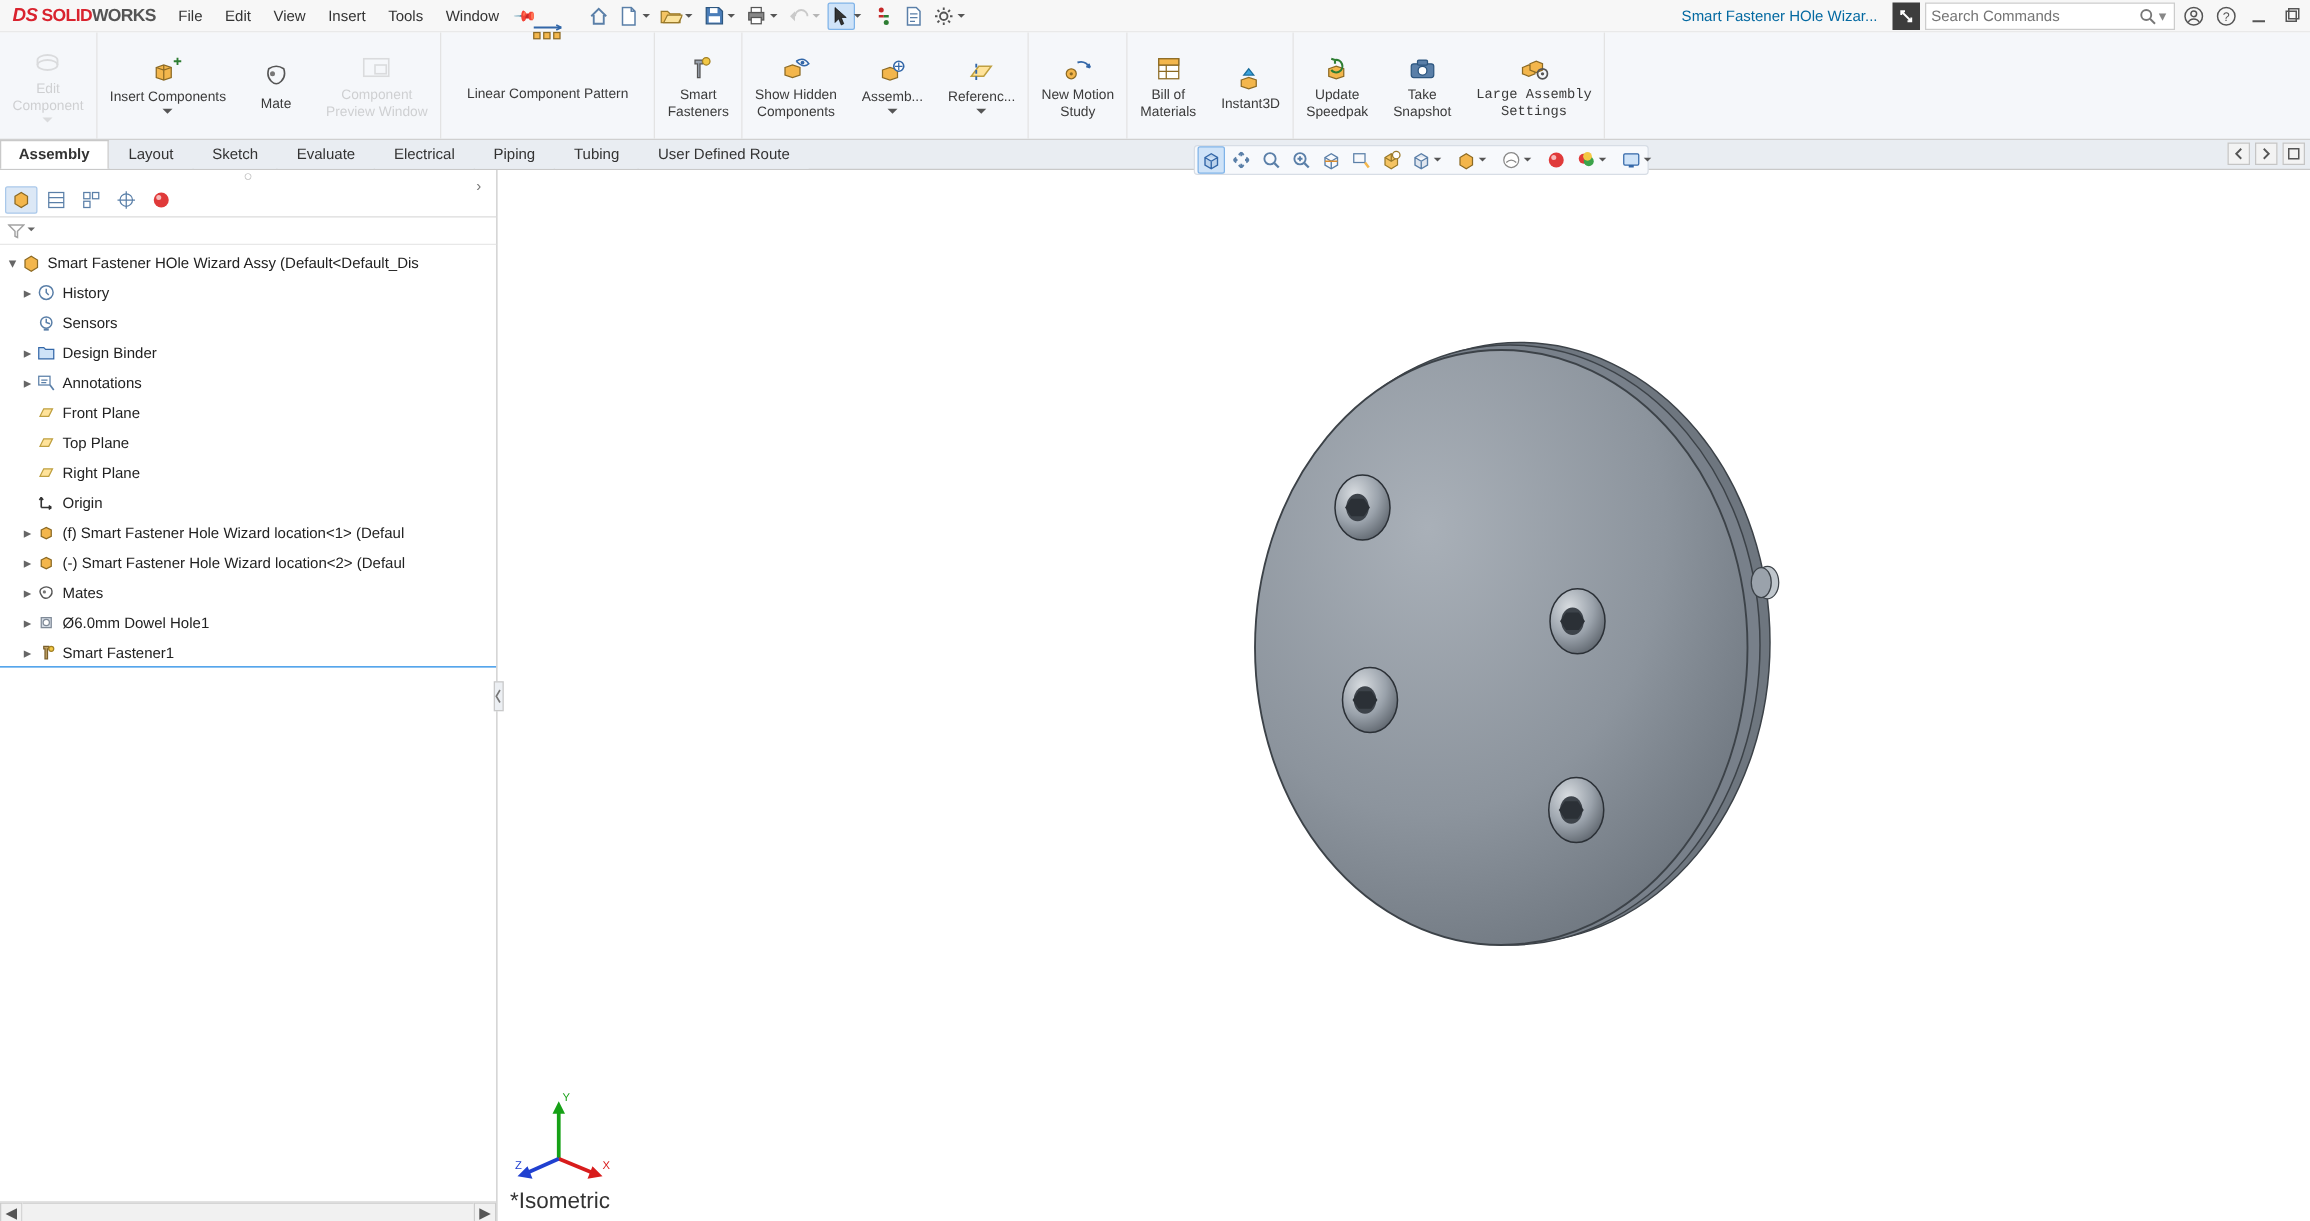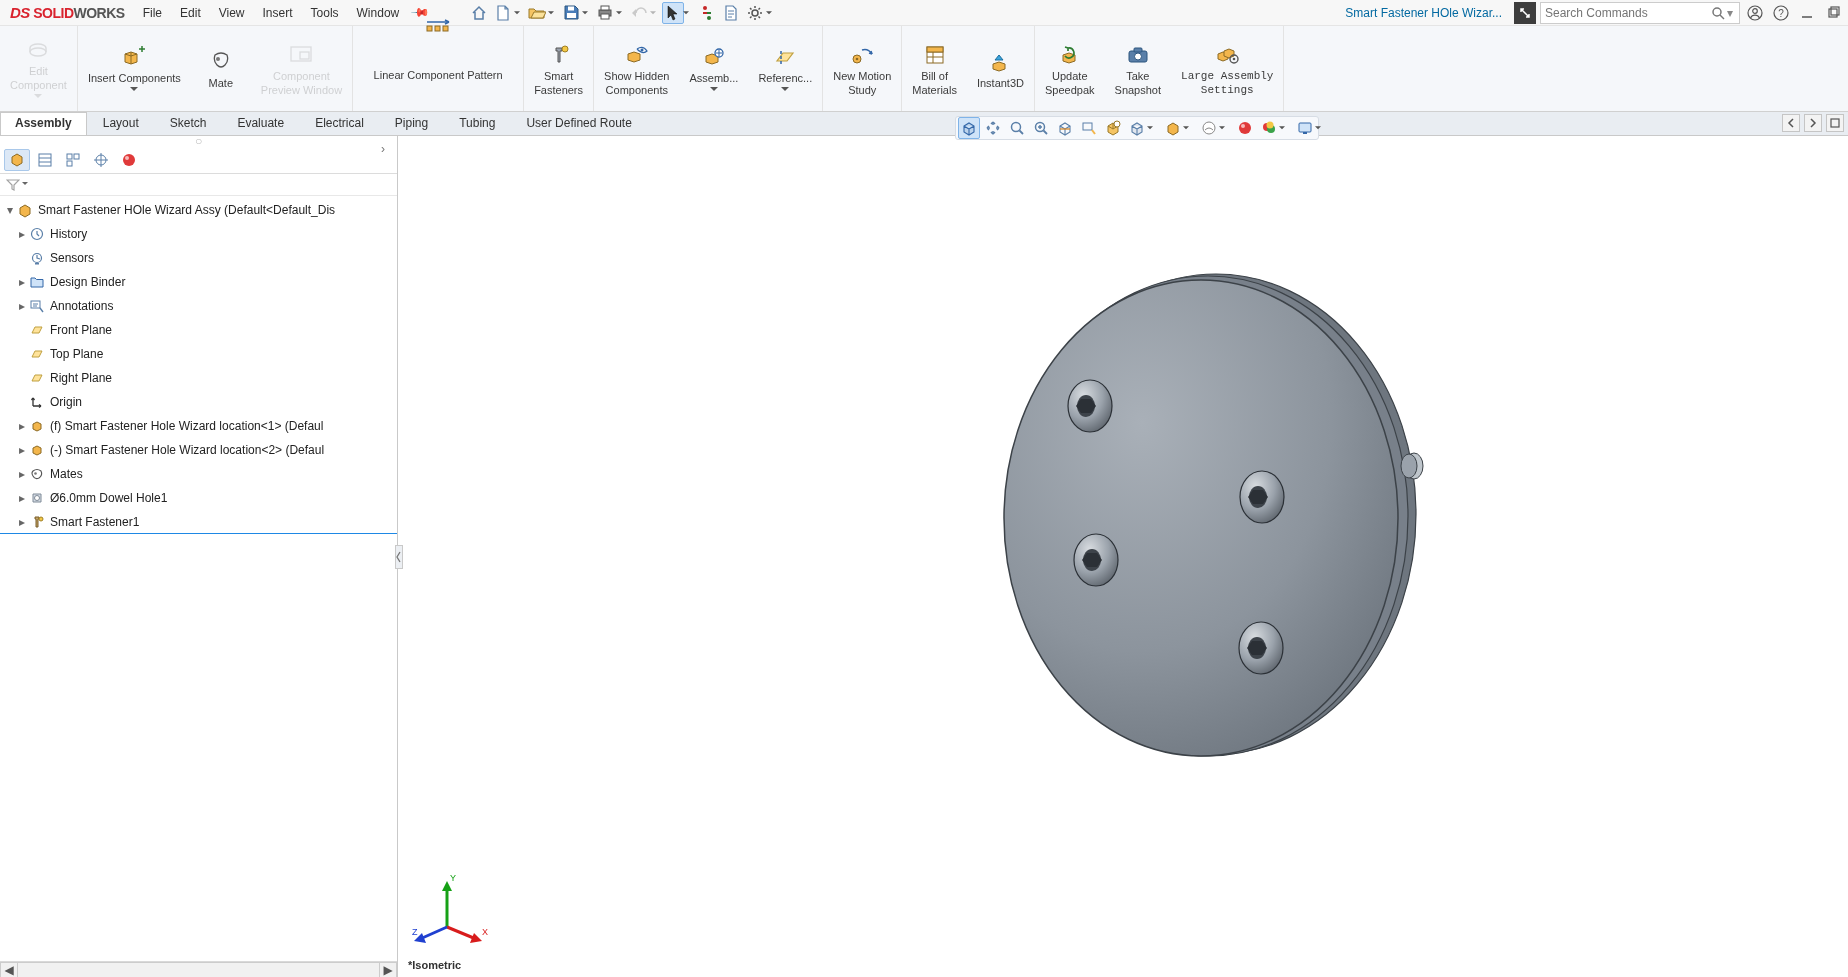--- a/index.html
+++ b/index.html
@@ -81,21 +81,21 @@
   .panel-bottom .pscroll-left, .panel-bottom .pscroll-right { width:18px; height:16px; display:flex; align-items:center; justify-content:center; color:#555; background:#f1f1f1; border:1px solid #ccc; cursor:pointer; }
   .panel-bottom .ptrack { flex:1; background:#f1f1f1; border-top:1px solid #ccc; border-bottom:1px solid #ccc; height:16px; }
 
   .splitter { width:6px; cursor:col-resize; background:transparent; position:relative; }
   .splitter .edge-handle { position:absolute; top: calc(50% - 12px); left:-3px; width:8px; height:24px; background:#eceff3; border:1px solid #c9c9c9; display:flex; align-items:center; justify-content:center; }
 
   
   .viewport { flex:1; position:relative; background:#ffffff; }
   .viewport-inner { position:absolute; inset:0; }
   .triad { position:absolute; left:8px; bottom:28px; width:80px; height:80px; }
-  .orientation-label { position:absolute; left:4px; bottom:6px; font-size:11px; font-weight:700; }
+  .orientation-label { position:absolute; left:4px; bottom:6px; font-size:18px; font-weight:400; }
 
 </style>
 </head>
 <body>
 
 <div class="title-bar">
   <span class="logo">
     <span class="ds">DS</span>
     <span class="solid">SOLID</span><span class="works">WORKS</span>
   </span>

